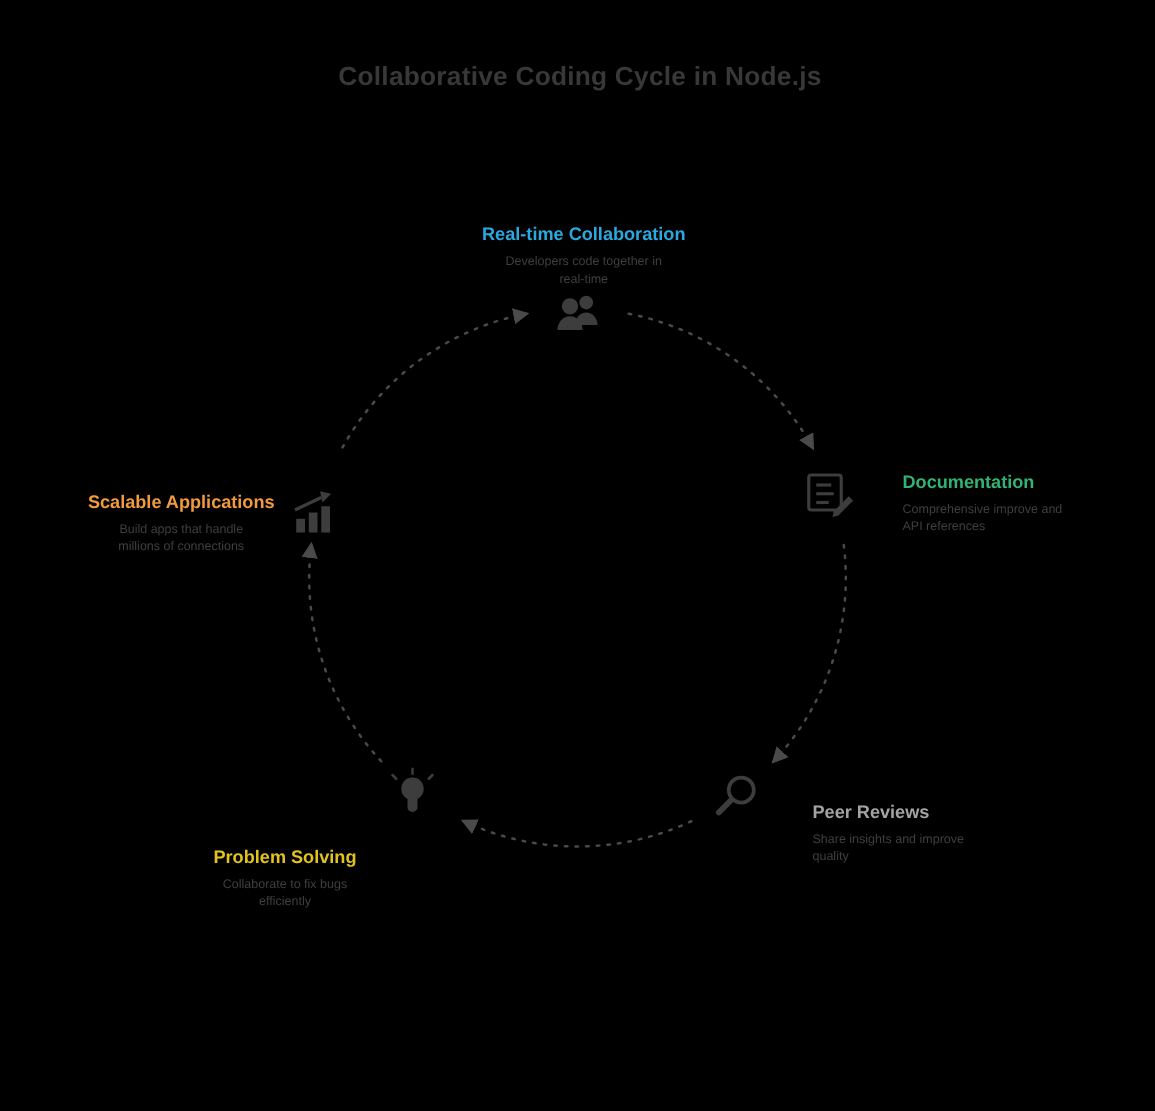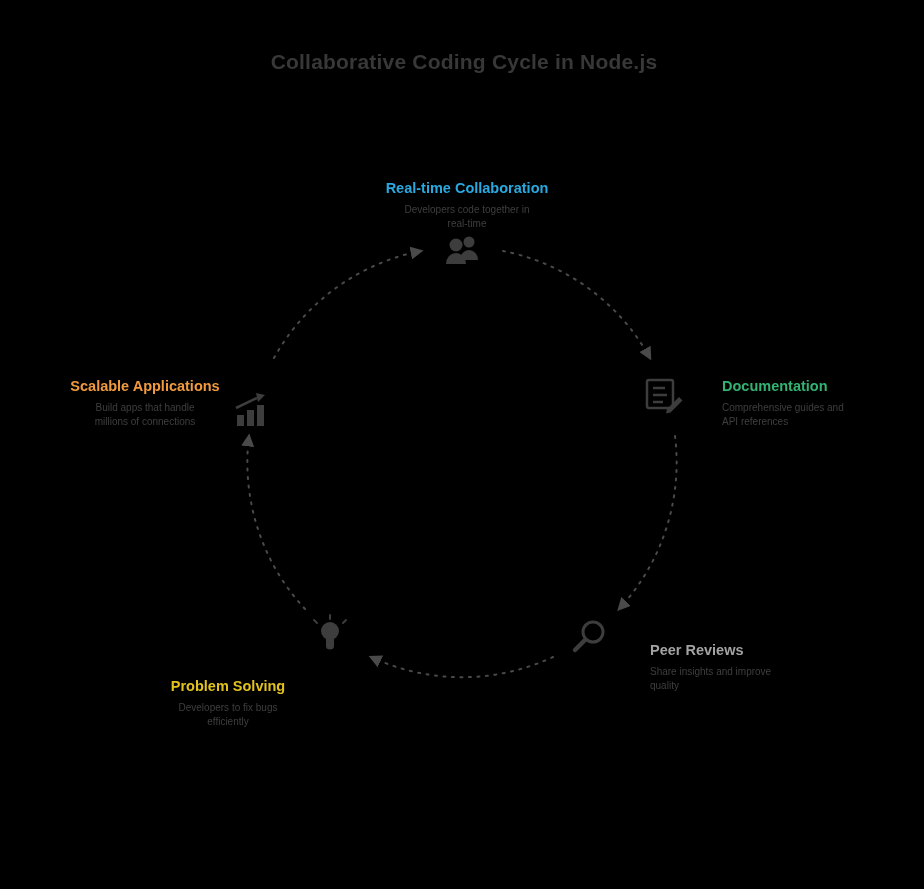--- a/index.html
+++ b/index.html
@@ -13,21 +13,21 @@
   }
   svg.cycle{position:absolute;top:0;left:0;}
   .arc{fill:none;stroke:#4a4a4a;stroke-width:2;stroke-dasharray:2 6.5;stroke-linecap:round;}
   .step-block{position:absolute;}
   .step-heading{font-size:14.5px;font-weight:bold;margin-bottom:7px;}
   .step-desc{font-size:10px;line-height:14px;color:#3f3f3f;}
   .pos-top{top:148px;left:317px;width:300px;text-align:center;}
   .pos-right{top:378px;left:722px;width:190px;text-align:left;}
   .pos-bottom-right{top:642px;left:650px;width:190px;text-align:left;}
   .pos-bottom-left{top:678px;left:146px;width:164px;text-align:center;}
-  .pos-left{top:378px;left:40px;width:210px;text-align:center;}
+  .pos-left{top:394px;left:40px;width:210px;text-align:center;}
 </style>
 </head>
 <body>
 
 <div class="canvas">
 
   <svg class="cycle" width="924" height="889" viewBox="0 0 924 889">
     <defs>
       <marker id="arrowhead" viewBox="0 0 10 10" refX="8" refY="5" markerWidth="6.5" markerHeight="6.5" orient="auto">
         <path d="M0,0 L10,5 L0,10 z" fill="#4a4a4a"></path>
@@ -82,33 +82,33 @@
   <div class="diagram-title">Collaborative Coding Cycle in Node.js</div>
 
   <div class="step-block pos-top">
     <div class="step-heading" style="color: rgb(42, 169, 224); margin-top: 32px;">Real-time Collaboration</div>
     <div class="step-desc">Developers code together in</div>
     <div class="step-desc">real-time</div>
   </div>
 
   <div class="step-block pos-right">
     <div class="step-heading" style="color: rgb(51, 179, 115);">Documentation</div>
-    <div class="step-desc">Comprehensive guides and</div>
+    <div class="step-desc">Comprehensive improve and</div>
     <div class="step-desc">API references</div>
   </div>
 
   <div class="step-block pos-bottom-right">
     <div class="step-heading" style="color: #a3a3a3;">Peer Reviews</div>
     <div class="step-desc">Share insights and improve</div>
     <div class="step-desc">quality</div>
   </div>
 
   <div class="step-block pos-bottom-left">
     <div class="step-heading" style="color: rgb(226, 194, 28);">Problem Solving</div>
-    <div class="step-desc">Developers to fix bugs</div>
+    <div class="step-desc">Collaborate to fix bugs</div>
     <div class="step-desc">efficiently</div>
   </div>
 
   <div class="step-block pos-left">
     <div class="step-heading" style="color: rgb(241, 154, 62);">Scalable Applications</div>
     <div class="step-desc">Build apps that handle</div>
     <div class="step-desc">millions of connections</div>
   </div>
 
 </div>

